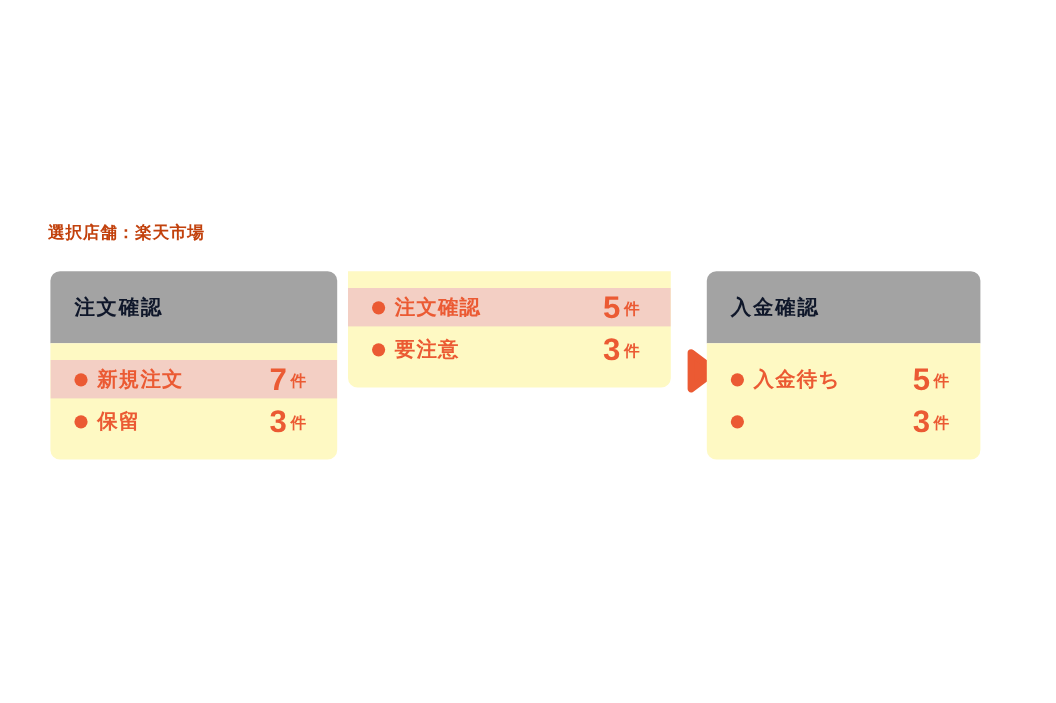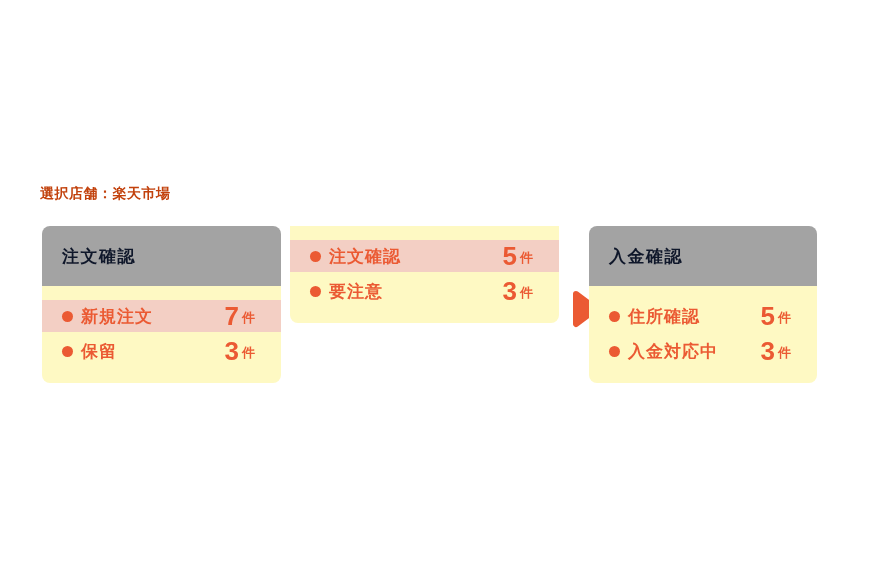--- a/index.html
+++ b/index.html
@@ -150,28 +150,27 @@
     <path d="M 4 4 L 24 19 L 4 34 Z" fill="#eb5a33" stroke="#eb5a33" stroke-width="6" stroke-linejoin="round"></path>
   </svg>
 
   <div class="panel panel-3">
     <div class="panel-header">
       <span class="panel-title">入金確認</span>
     </div>
     <div class="panel-body">
       <div class="row">
         <span class="bullet"></span>
-        <span class="row-label">住所確認</span>
+        <span class="row-label">入金待ち</span>
         <span class="spacer"></span>
         <span class="count">5</span>
         <span class="unit">件</span>
       </div>
       <div class="row">
         <span class="bullet"></span>
-        <span class="row-label">入金対応中</span>
         <span class="spacer"></span>
         <span class="count">3</span>
         <span class="unit">件</span>
       </div>
     </div>
   </div>
 
 </div>
 
 </body></html>

